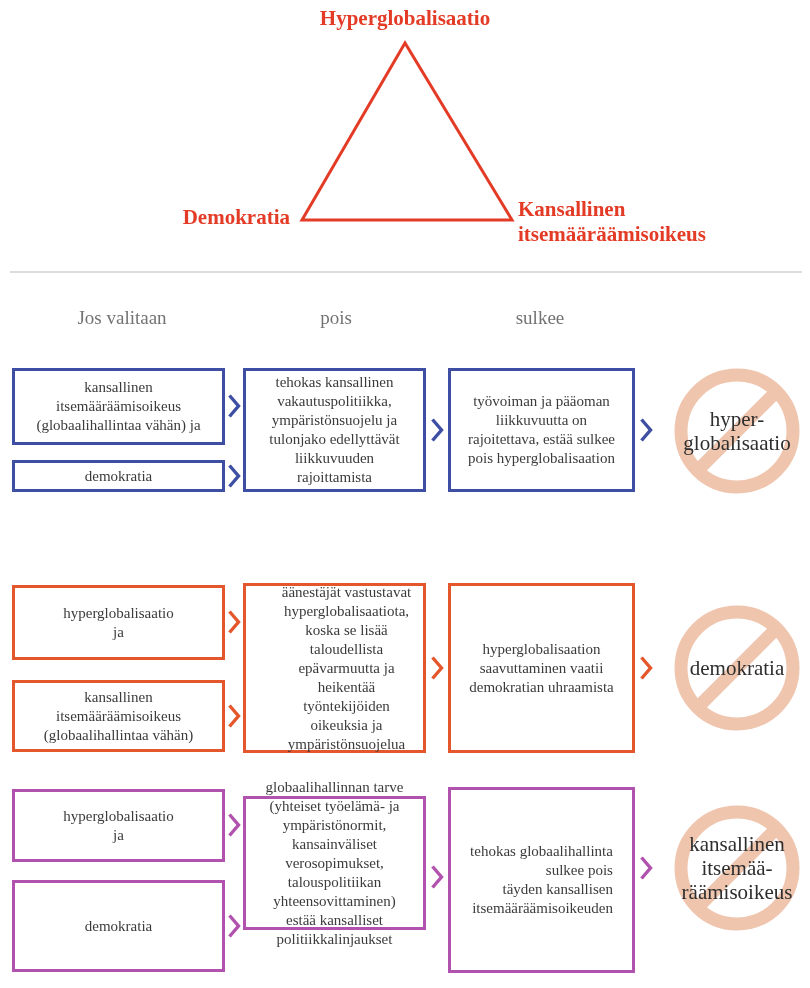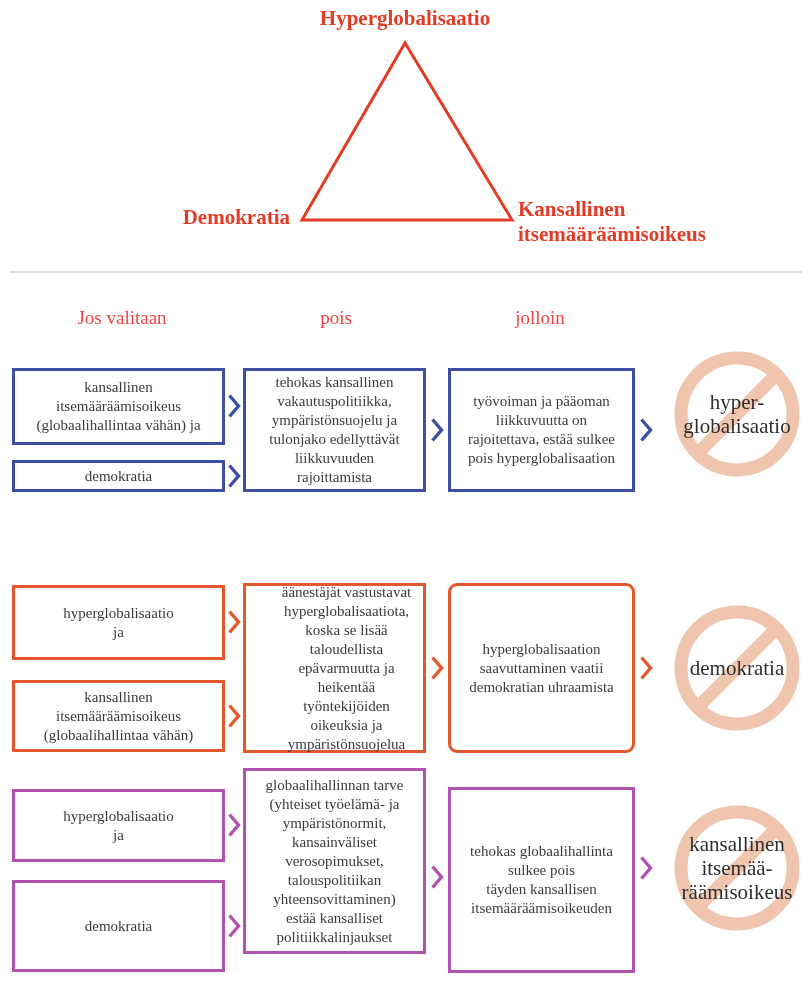--- a/index.html
+++ b/index.html
@@ -30,21 +30,21 @@
     left: 10px; top: 271px;
     width: 792px; height: 2px;
     background: #dcdcdc;
   }
   
   .hdr {
     position: absolute;
     top: 307px;
     transform: translateX(-50%);
     font-size: 19px;
-    color: #ef4444;
+    color: #737373;
     white-space: nowrap;
   }
   .hdr-1 { left: 122px; }
   .hdr-2 { left: 336px; }
   .hdr-3 { left: 540px; }
   
   .box {
     position: absolute;
     box-sizing: border-box;
     border: 3px solid;
@@ -87,36 +87,36 @@
   }
   
   .r1-box-a   { left: 12px;  top: 368px; width: 213px; height: 77px; }
   .r1-box-b   { left: 12px;  top: 460px; width: 213px; height: 32px; }
   .r1-box-mid { left: 243px; top: 368px; width: 183px; height: 124px; }
   .r1-box-out { left: 448px; top: 368px; width: 187px; height: 124px; }
   .r1-chev-a   { left: 234px; top: 406px; }
   .r1-chev-b   { left: 234px; top: 476px; }
   .r1-chev-mid { left: 437px; top: 430px; }
   .r1-chev-out { left: 646px; top: 430px; }
-  .r1-nosign   { left: 669px; top: 346px; }
+  .r1-nosign   { left: 669px; top: 363px; }
   
   .r2-box-a   { left: 12px;  top: 585px; width: 213px; height: 75px; }
   .r2-box-b   { left: 12px;  top: 680px; width: 213px; height: 72px; }
   .r2-box-mid { left: 243px; top: 583px; width: 183px; height: 170px; padding-left: 28px; }
-  .r2-box-out { left: 448px; top: 583px; width: 187px; height: 170px; border-radius: 9px; }
+  .r2-box-out { left: 448px; top: 583px; width: 187px; height: 170px; }
   .r2-chev-a   { left: 234px; top: 622px; }
   .r2-chev-b   { left: 234px; top: 716px; }
   .r2-chev-mid { left: 437px; top: 668px; }
   .r2-chev-out { left: 646px; top: 668px; }
   .r2-nosign   { left: 669px; top: 600px; }
   
   .r3-box-a   { left: 12px;  top: 789px; width: 213px; height: 73px; }
   .r3-box-b   { left: 12px;  top: 880px; width: 213px; height: 92px; }
-  .r3-box-mid { left: 243px; top: 768px; width: 183px; height: 186px; }
-  .r3-box-out { left: 448px; top: 787px; width: 187px; height: 186px; }
+  .r3-box-mid { left: 243px; top: 796px; width: 183px; height: 134px; }
+  .r3-box-out { left: 448px; top: 787px; width: 187px; height: 186px; text-align: right; }
   .r3-chev-a   { left: 234px; top: 825px; }
   .r3-chev-b   { left: 234px; top: 926px; }
   .r3-chev-mid { left: 437px; top: 877px; }
   .r3-chev-out { left: 646px; top: 868px; }
   .r3-nosign   { left: 669px; top: 800px; }
 </style>
 </head>
 <body>
 
 <div class="canvas">
@@ -126,21 +126,21 @@
   </svg>
   <div class="tri-label tri-top">Hyperglobalisaatio</div>
   <div class="tri-label tri-left">Demokratia</div>
   <div class="tri-label tri-right">Kansallinen
 itsemääräämisoikeus</div>
 
   <div class="divider"></div>
 
   <div class="hdr hdr-1">Jos valitaan</div>
   <div class="hdr hdr-2">pois</div>
-  <div class="hdr hdr-3">jolloin</div>
+  <div class="hdr hdr-3">sulkee</div>
 
   <section>
     <div class="box c-blue r1-box-a">kansallinen
 itsemääräämisoikeus
 (globaalihallintaa vähän) ja</div>
     <div class="box c-blue r1-box-b">demokratia</div>
     <span class="chev blue r1-chev-a">
       <svg width="14" height="26" viewBox="0 0 14 26">
           <polyline points="2.5,2.5 11.5,13 2.5,23.5" fill="none" stroke="currentColor" stroke-width="3.4"></polyline>
         </svg>

